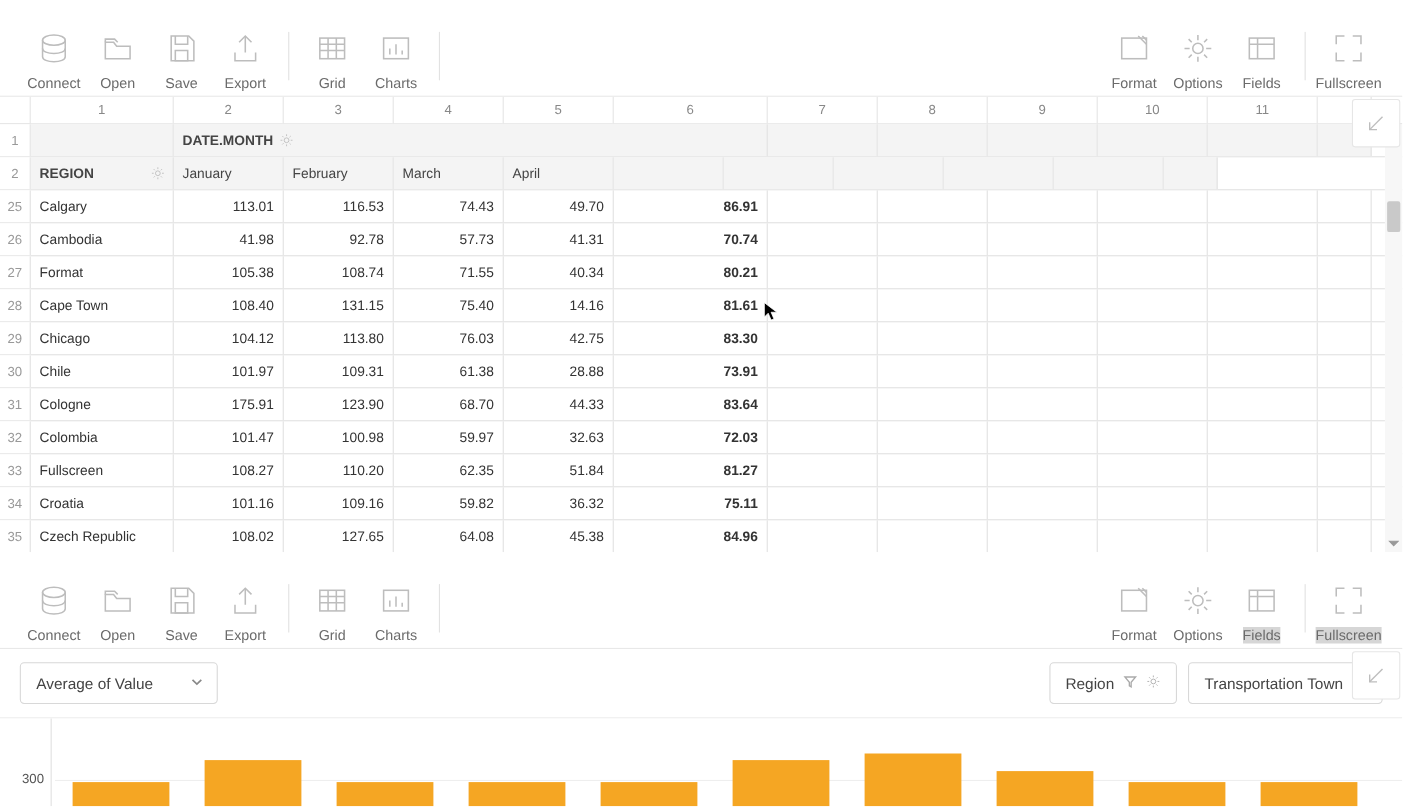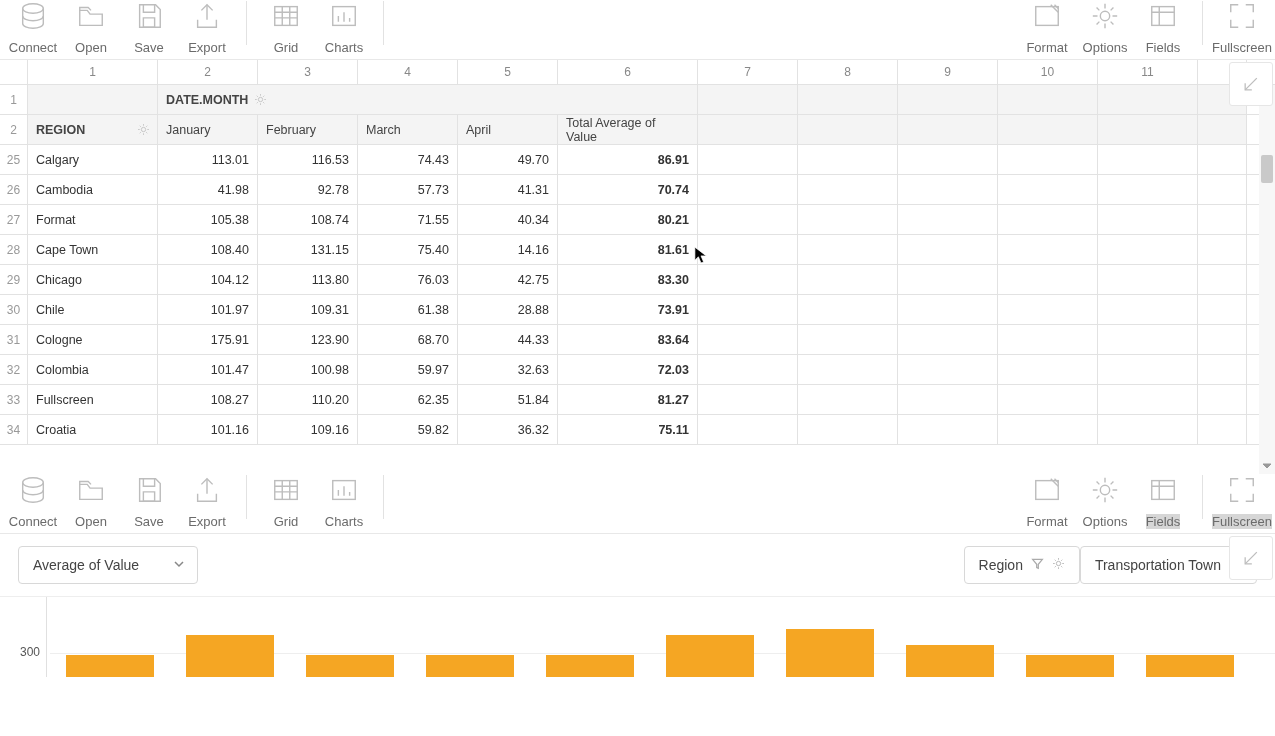--- a/index.html
+++ b/index.html
@@ -10,22 +10,22 @@
     color: #333;
     background: #fff;
     width: 1275px;
     height: 736px;
     overflow: hidden;
   }
   .toolbar {
     display: flex;
     align-items: flex-end;
     border-bottom: 1px solid #e8e8e8;
-    height: 60px;
-    padding: 0 4px;
+    height: 88px;
+    padding: 0 20px;
     position: relative;
   }
   .toolbar-left, .toolbar-right {
     display: flex;
     align-items: flex-end;
     gap: 0;
   }
   .toolbar-spacer { flex: 1; }
   .toolbar-btn {
     display: flex;
@@ -130,20 +130,21 @@
     position:absolute; left:2px; width:12px; height:28px; top:70px;
     background:#c9c9c9; border-radius:2px;
     cursor:pointer;
   }
   .scroll-track svg{stroke:#999;fill:#999;}
   
   .filter-bar {
     display:flex;
     align-items:center;
     padding: 12px 18px;
+    gap: 10px;
     border-bottom:1px solid #eee;
     position:relative;
   }
   .dropdown {
     border:1px solid #d8d8d8;
     border-radius:4px;
     height:38px;
     padding: 0 40px 0 14px;
     display:flex;align-items:center;
     font-size:14px; color:#444;
@@ -346,21 +347,20 @@
         <svg viewBox="0 0 24 24" width="13" height="13">
             <circle cx="12" cy="12" r="4"></circle>
             <path d="M12 2v3M12 19v3M2 12h3M19 12h3M5 5l2 2M17 17l2 2M19 5l-2 2M7 17l-2 2"></path>
           </svg>
       </span>
     </div>
     <div class="cell w2">January</div>
     <div class="cell w3">February</div>
     <div class="cell w4">March</div>
     <div class="cell w5">April</div>
-    <div class="cell w6 totalcol">Total Average of Value</div>
     <div class="cell wrest"></div>
     <div class="cell wrest"></div>
     <div class="cell wrest"></div>
     <div class="cell wrest"></div>
     <div class="cell wrest"></div>
     <div class="cell wlast"></div>
   </div>
 
   <div id="data-rows">
       <div class="row">
@@ -499,20 +499,35 @@
         <div class="cell wlast"></div>
       </div>
       <div class="row">
         <div class="row-num">34</div>
         <div class="cell w1">Croatia</div>
         <div class="cell w2 num">101.16</div>
         <div class="cell w3 num">109.16</div>
         <div class="cell w4 num">59.82</div>
         <div class="cell w5 num">36.32</div>
         <div class="cell w6 num bold">75.11</div>
+        <div class="cell wrest"></div>
+        <div class="cell wrest"></div>
+        <div class="cell wrest"></div>
+        <div class="cell wrest"></div>
+        <div class="cell wrest"></div>
+        <div class="cell wlast"></div>
+      </div>
+      <div class="row">
+        <div class="row-num">35</div>
+        <div class="cell w1">Czech Republic</div>
+        <div class="cell w2 num">108.02</div>
+        <div class="cell w3 num">127.65</div>
+        <div class="cell w4 num">64.08</div>
+        <div class="cell w5 num">45.38</div>
+        <div class="cell w6 num bold">84.96</div>
         <div class="cell wrest"></div>
         <div class="cell wrest"></div>
         <div class="cell wrest"></div>
         <div class="cell wrest"></div>
         <div class="cell wrest"></div>
         <div class="cell wlast"></div>
       </div>
     </div>
 
   <div class="cursor-ptr" style="left:694px; top:186px;">

